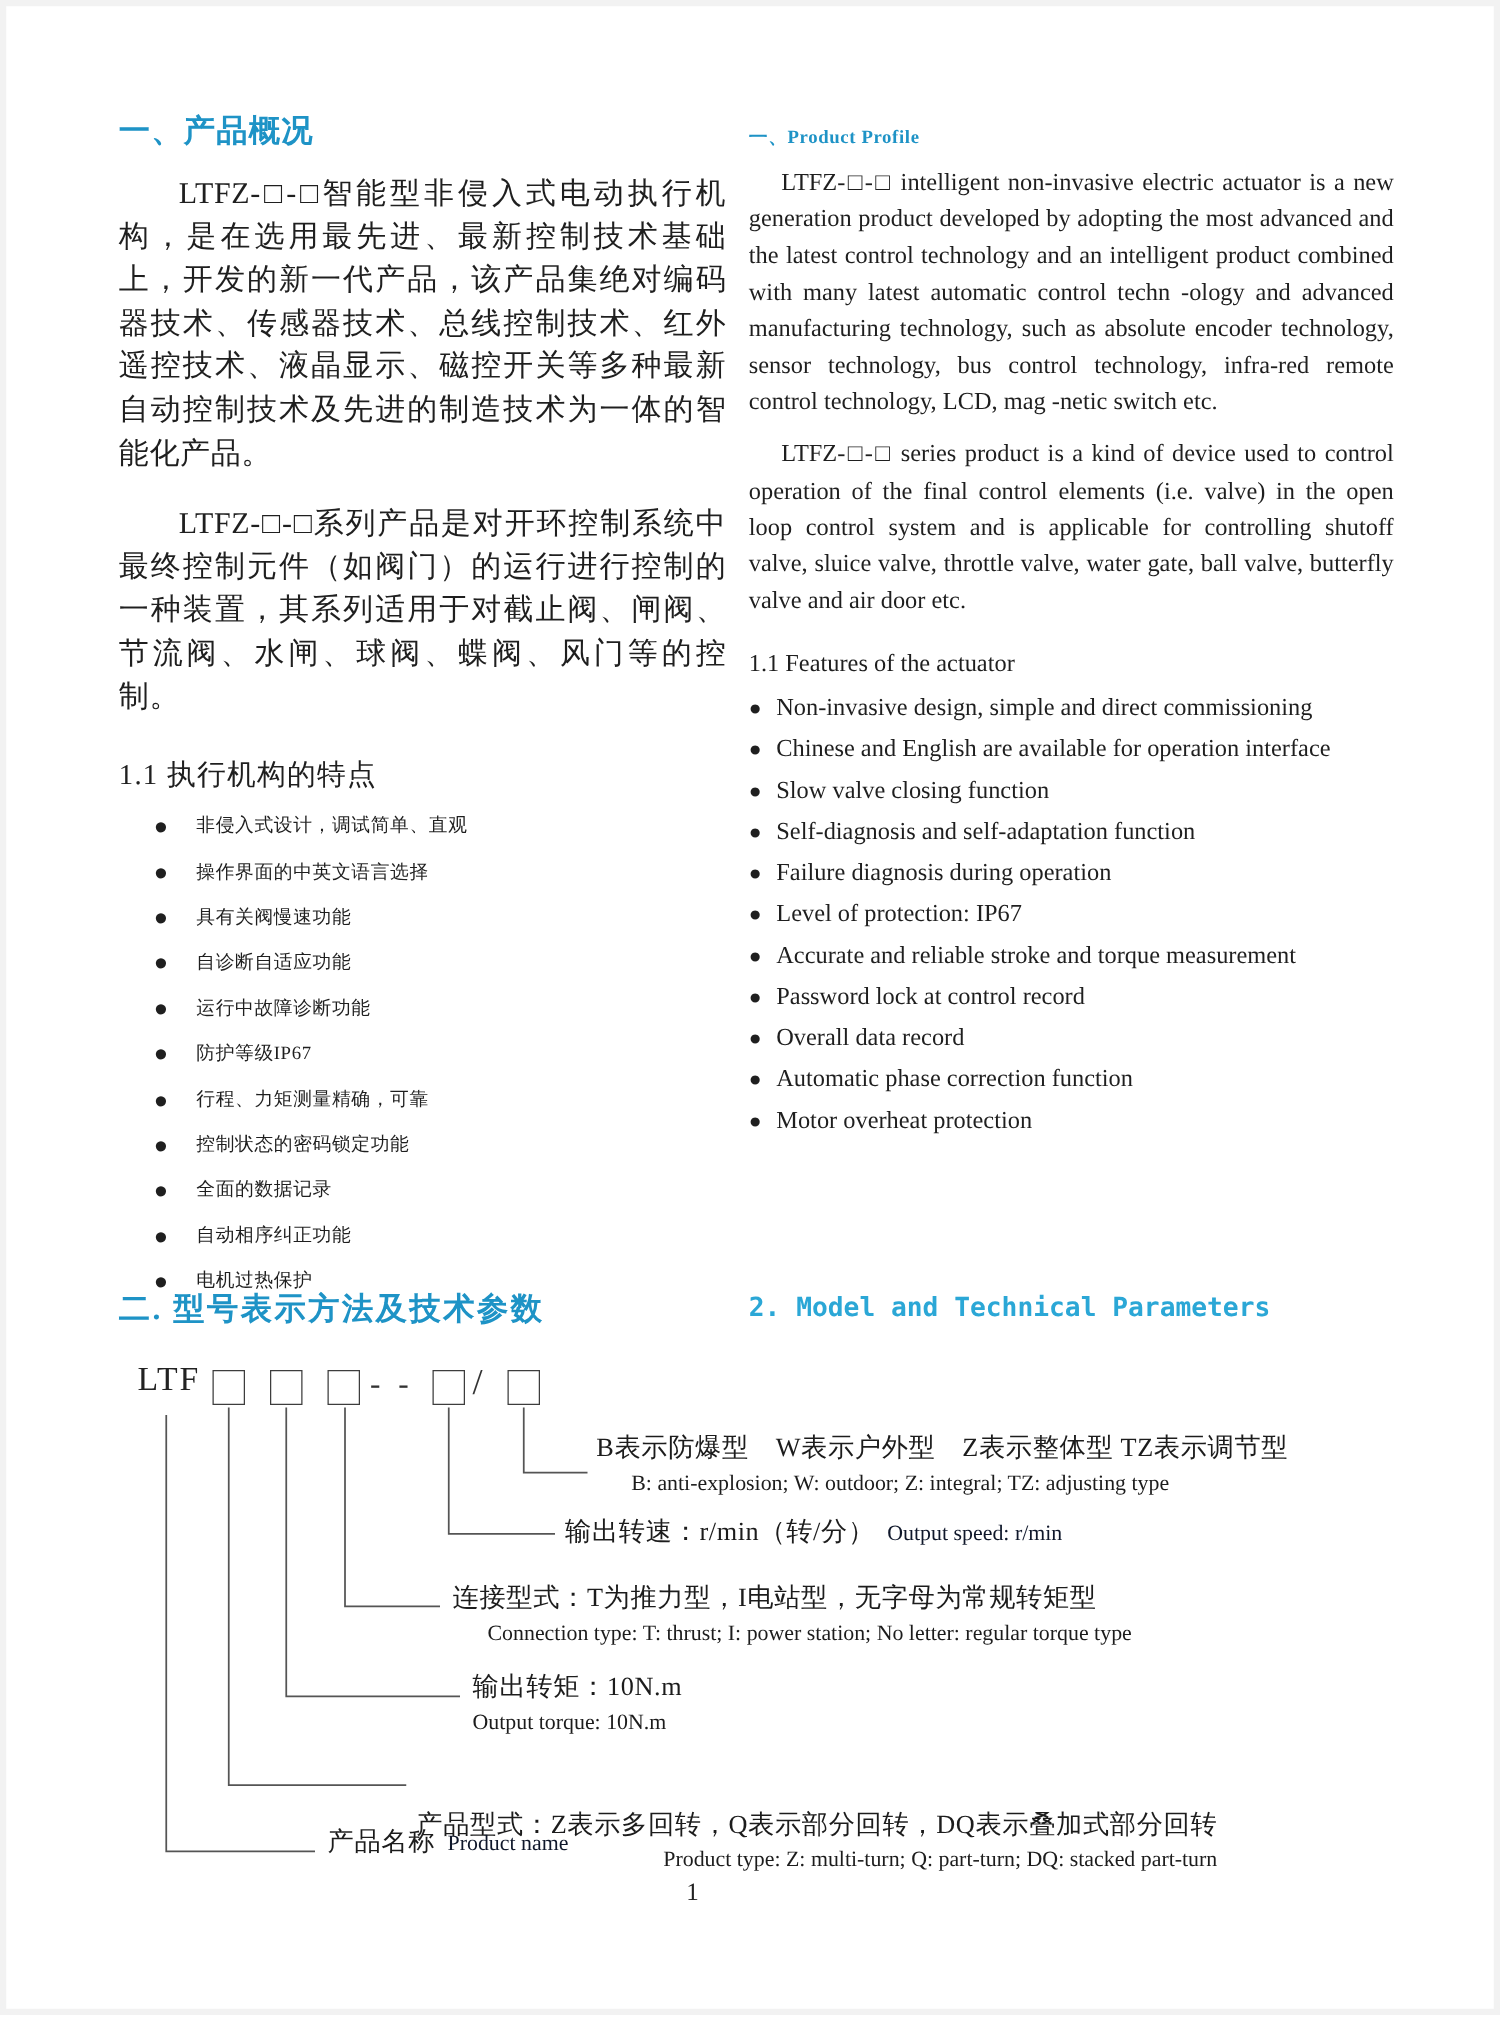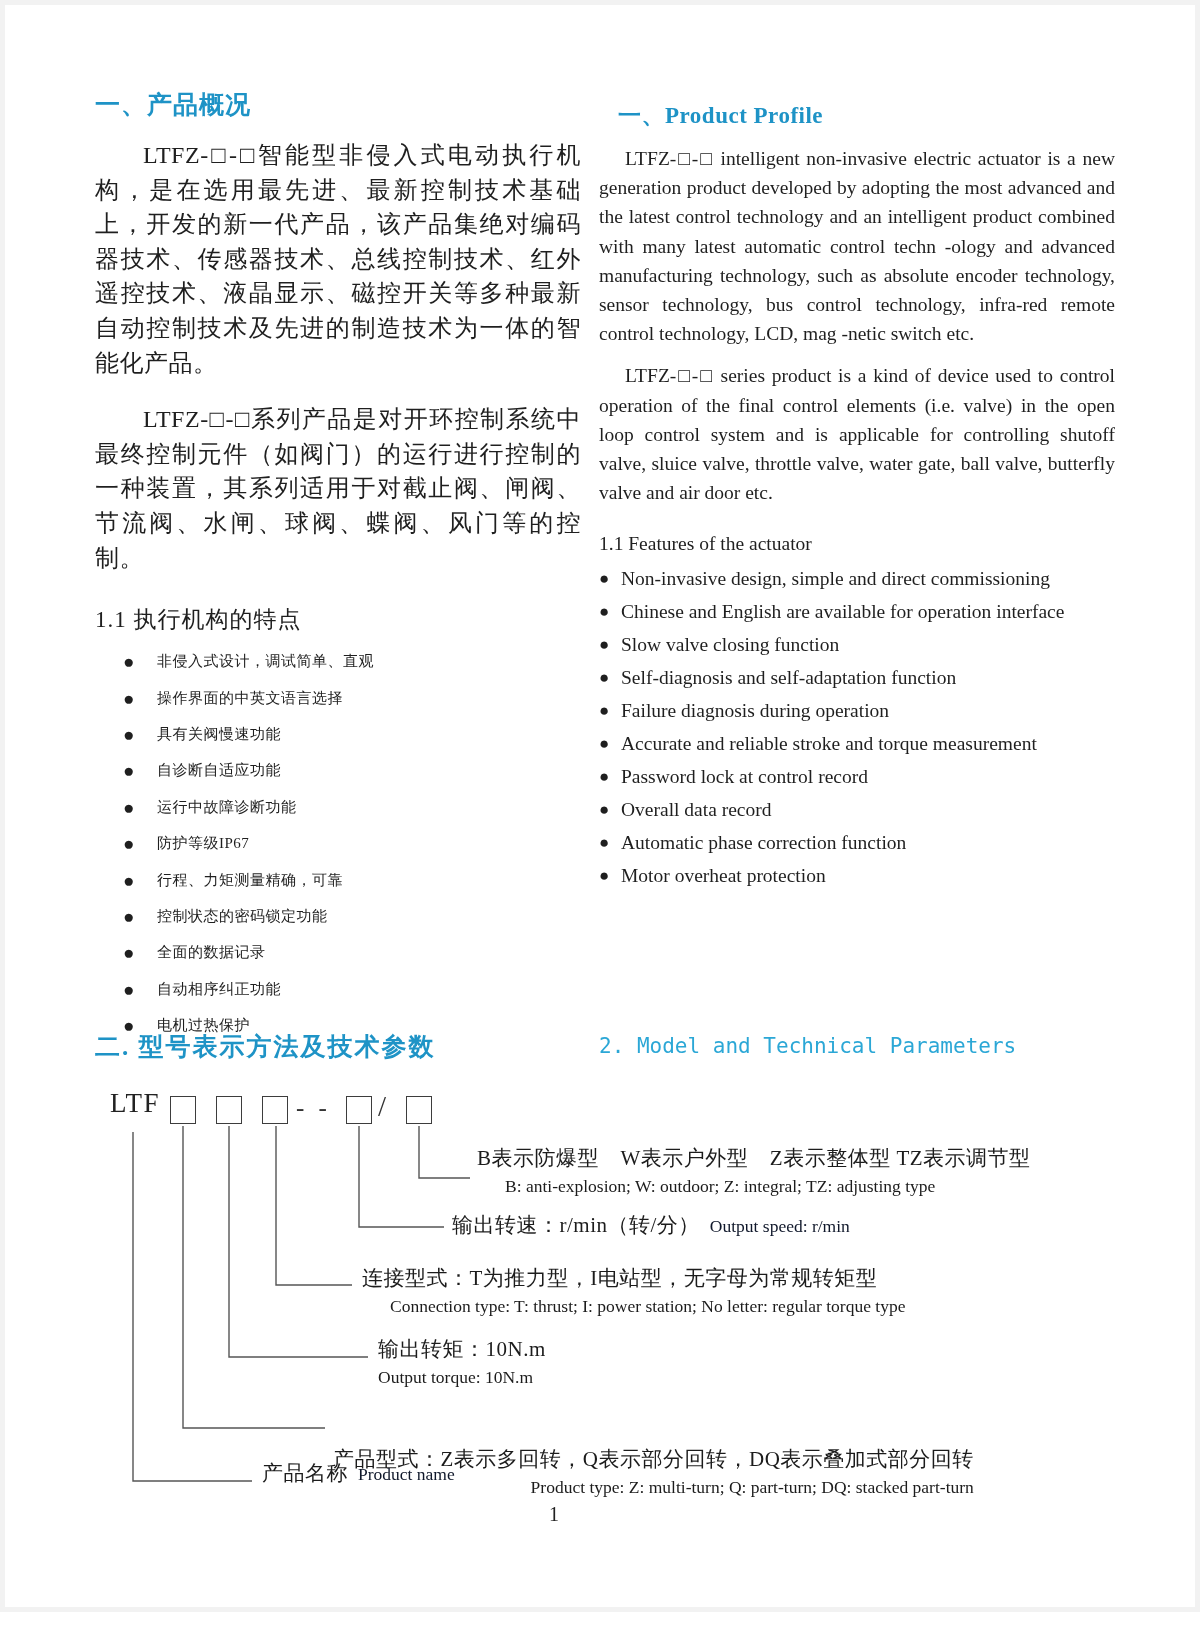--- a/index.html
+++ b/index.html
@@ -21,23 +21,22 @@
   }
   
   .col-left{position:absolute;left:95px;top:88px;width:486px;}
   .col-right{position:absolute;left:599px;top:100px;width:516px;}
 
   .h-zh{
     font-size:25px;font-weight:bold;color:var(--heading-blue);
     letter-spacing:1px;
   }
   .h-en{
-    font-size:23px;font-weight:bold;color:var(--heading-blue);
+    font-size:15px;font-weight:bold;color:var(--heading-blue);
     letter-spacing:0.5px;
-    margin-left:19px;
   }
   .zh-para{
     margin-top:17px;
     font-size:24px;line-height:34.6px;
     text-align:justify;text-indent:2em;
     letter-spacing:0.5px;
   }
   .zh-para + .zh-para{margin-top:22px;}
   .en-para{
     margin-top:13px;
@@ -62,21 +61,21 @@
   .en-list li::before{
     content:"●";position:absolute;left:0px;font-size:17px;top:0px;
   }
   .sec2-zh{
     position:absolute;left:95px;top:1030px;
     font-size:25px;font-weight:bold;color:var(--heading-blue);letter-spacing:2px;
   }
   .sec2-en{
     position:absolute;left:599px;top:1034px;
     font-family:"DejaVu Sans Mono","Liberation Mono",monospace;
-    font-size:21px;font-weight:normal;color:var(--heading-cyan);
+    font-size:21px;font-weight:bold;color:var(--heading-cyan);
   }
   
   .diagram-svg{position:absolute;left:0;top:0;width:1200px;height:1629px;pointer-events:none;}
   .ltf-label{
     position:absolute;left:110px;top:1088px;
     font-size:27px;letter-spacing:1.5px;color:#222;
   }
   .model-box{
     position:absolute;top:1096px;width:26px;height:28px;
     border:1.6px solid #3d3d3d;background:transparent;
@@ -130,20 +129,21 @@
     <h2 class="h-en">一、Product Profile</h2>
     <p class="en-para">LTFZ-□-□ intelligent non-invasive electric actuator is a new generation product developed by adopting the most advanced and the latest control technology and an intelligent product combined with many latest automatic control techn -ology and advanced manufacturing technology, such as absolute encoder technology, sensor technology, bus control technology, infra-red remote control technology, LCD, mag -netic switch etc.</p>
     <p class="en-para">LTFZ-□-□ series product is a kind of device used to control operation of the final control elements (i.e. valve) in the open loop control system and is applicable for controlling shutoff valve, sluice valve, throttle valve, water gate, ball valve, butterfly valve and air door etc.</p>
     <div class="en-subtitle">1.1 Features of the actuator</div>
     <ul class="en-list">
       <li>Non-invasive design, simple and direct commissioning</li>
       <li>Chinese and English are available for operation interface</li>
       <li>Slow valve closing function</li>
       <li>Self-diagnosis and self-adaptation function</li>
       <li>Failure diagnosis during operation</li>
+      <li>Level of protection: IP67</li>
       <li>Accurate and reliable stroke and torque measurement</li>
       <li>Password lock at control record</li>
       <li>Overall data record</li>
       <li>Automatic phase correction function</li>
       <li>Motor overheat protection</li>
     </ul>
   </div>
 
   <h2 class="sec2-zh">二. 型号表示方法及技术参数</h2>
   <h2 class="sec2-en">2. Model and Technical Parameters</h2>

